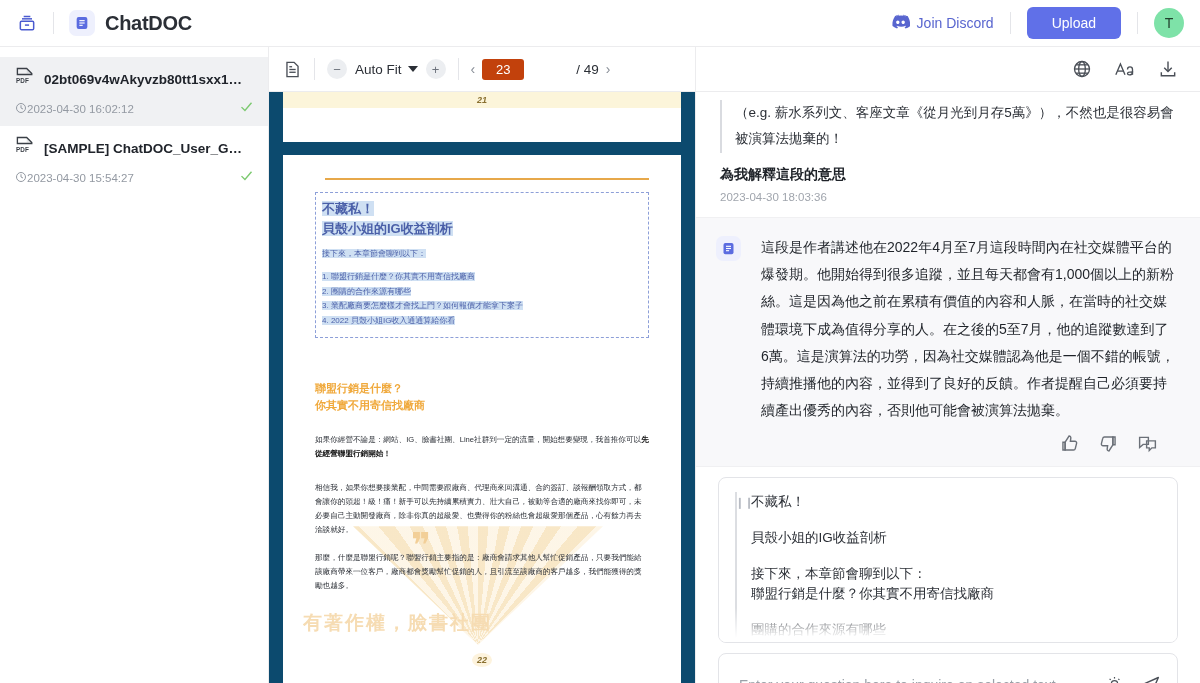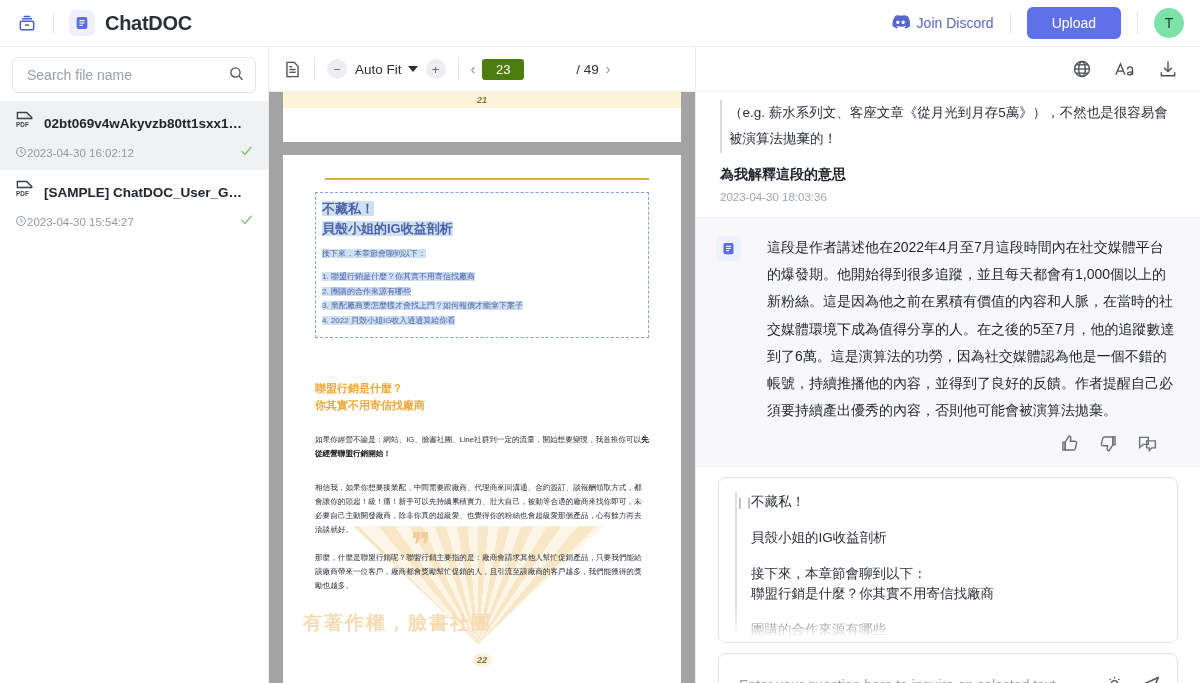--- a/index.html
+++ b/index.html
@@ -118,28 +118,28 @@
   }
   .fit-label {
     font-size: 13.5px; color: #2b2f36; display: flex; align-items: center; gap: 6px;
     cursor: pointer;
   }
   .caret { width: 0; height: 0; border-left: 5px solid transparent;
            border-right: 5px solid transparent; border-top: 6px solid #2b2f36; }
   .page-grp { display: flex; align-items: center; gap: 7px; }
   .chev { color: #878d96; font-size: 14px; cursor: pointer; user-select: none; }
   .page-box {
-    background: #4d7c0f; color: #fff; font-size: 13px;
+    background: #c2410c; color: #fff; font-size: 13px;
     border-radius: 3px; padding: 3px 13px; min-width: 42px; text-align: center;
     cursor: text;
   }
   .page-total { font-size: 13.5px; color: #2b2f36; margin-left: 45px; }
 
   .pdf-scroll {
-    flex: 1; background: #a3a3a3; overflow: hidden; position: relative;
+    flex: 1; background: #0c4a6e; overflow: hidden; position: relative;
     display: flex; flex-direction: column; align-items: center;
   }
   .pdf-page {
     width: 398px; background: #fff; position: relative; flex: none;
   }
   .pdf-page-prev { height: 50px; }
   .pdf-gap { height: 14px; }
   .pg-num-band {
     text-align: center; background: #fcf5da; font-size: 9px; color: #8a7030;
     font-style: italic; padding: 3px 0; font-weight: bold;
@@ -191,31 +191,31 @@
   .chat-toolbar {
     height: 45px; min-height: 45px;
     display: flex; align-items: center; justify-content: flex-end; gap: 22px;
     padding: 0 22px; border-bottom: 1px solid #ececee;
   }
   .ct-icon { color: #4a4f57; cursor: pointer; display: flex; align-items: center; }
 
   .chat-scroll { flex: 1; overflow: hidden; display: flex; flex-direction: column; min-height: 0; }
   .msg-user { padding: 8px 24px 14px 24px; }
   .quoted-src {
-    border-left: 2px solid #d9dbe0; padding-left: 7px;
+    border-left: 2px solid #d9dbe0; padding-left: 13px;
     font-size: 13.5px; line-height: 1.95; color: #2b2f36;
   }
   .user-q { font-size: 14px; font-weight: bold; color: #1f2329; margin-top: 13px; }
   .user-time { font-size: 11.5px; color: #a0a5ad; margin-top: 7px; }
 
   .msg-ai {
     background: #f8f8fa; padding: 16px 24px 8px 20px;
     border-top: 1px solid #f0f0f2; border-bottom: 1px solid #f0f0f2;
   }
-  .ai-row { display: flex; gap: 26px; }
+  .ai-row { display: flex; gap: 20px; }
   .ai-avatar {
     width: 25px; height: 25px; min-width: 25px; border-radius: 7px;
     background: #eef0fd; display: flex; align-items: center; justify-content: center;
     margin-top: 2px;
   }
   .ai-text { font-size: 14px; line-height: 1.95; color: #1f2329; }
   .ai-actions { display: flex; gap: 18px; justify-content: flex-end; padding: 8px 18px 4px 0; }
   .act-icon { color: #6b7078; cursor: pointer; display: flex; align-items: center; }
 
   .compose { padding: 10px 22px 16px 22px; }
@@ -285,31 +285,20 @@
       <div class="vdiv"></div>
       <button class="upload-btn">Upload</button>
       <div class="vdiv"></div>
       <div class="avatar">T</div>
     </div>
   </div>
 
   <div class="body">
 
     <div class="sidebar">
-      <div class="search-wrap">
-        <div class="search-box">
-          <input class="search-input" type="text" placeholder="Search file name" style="">
-          <span>
-            <svg width="17" height="17" viewBox="0 0 24 24" fill="none" stroke="#4a4f57" stroke-width="1.8">
-              <circle cx="10.5" cy="10.5" r="6.5"></circle>
-                <line x1="15.5" y1="15.5" x2="20.5" y2="21"></line>
-            </svg>
-          </span>
-        </div>
-      </div>
 
       <div class="file-list">
         <div class="file-item active">
           <div class="file-row1">
             <span>
               <svg width="22" height="22" viewBox="0 0 26 26">
                 <path d="M4 3h11l6 6v1H4z" fill="none" stroke="#3a3f46" stroke-width="1.6"></path>
                 <path d="M4 3h11l6 6h-6V3z" fill="#3a3f46" opacity=".12"></path>
                 <text x="2.5" y="20" font-size="7.5" font-family="Liberation Sans, sans-serif" font-weight="bold" fill="#3a3f46">PDF</text>
               </svg>

